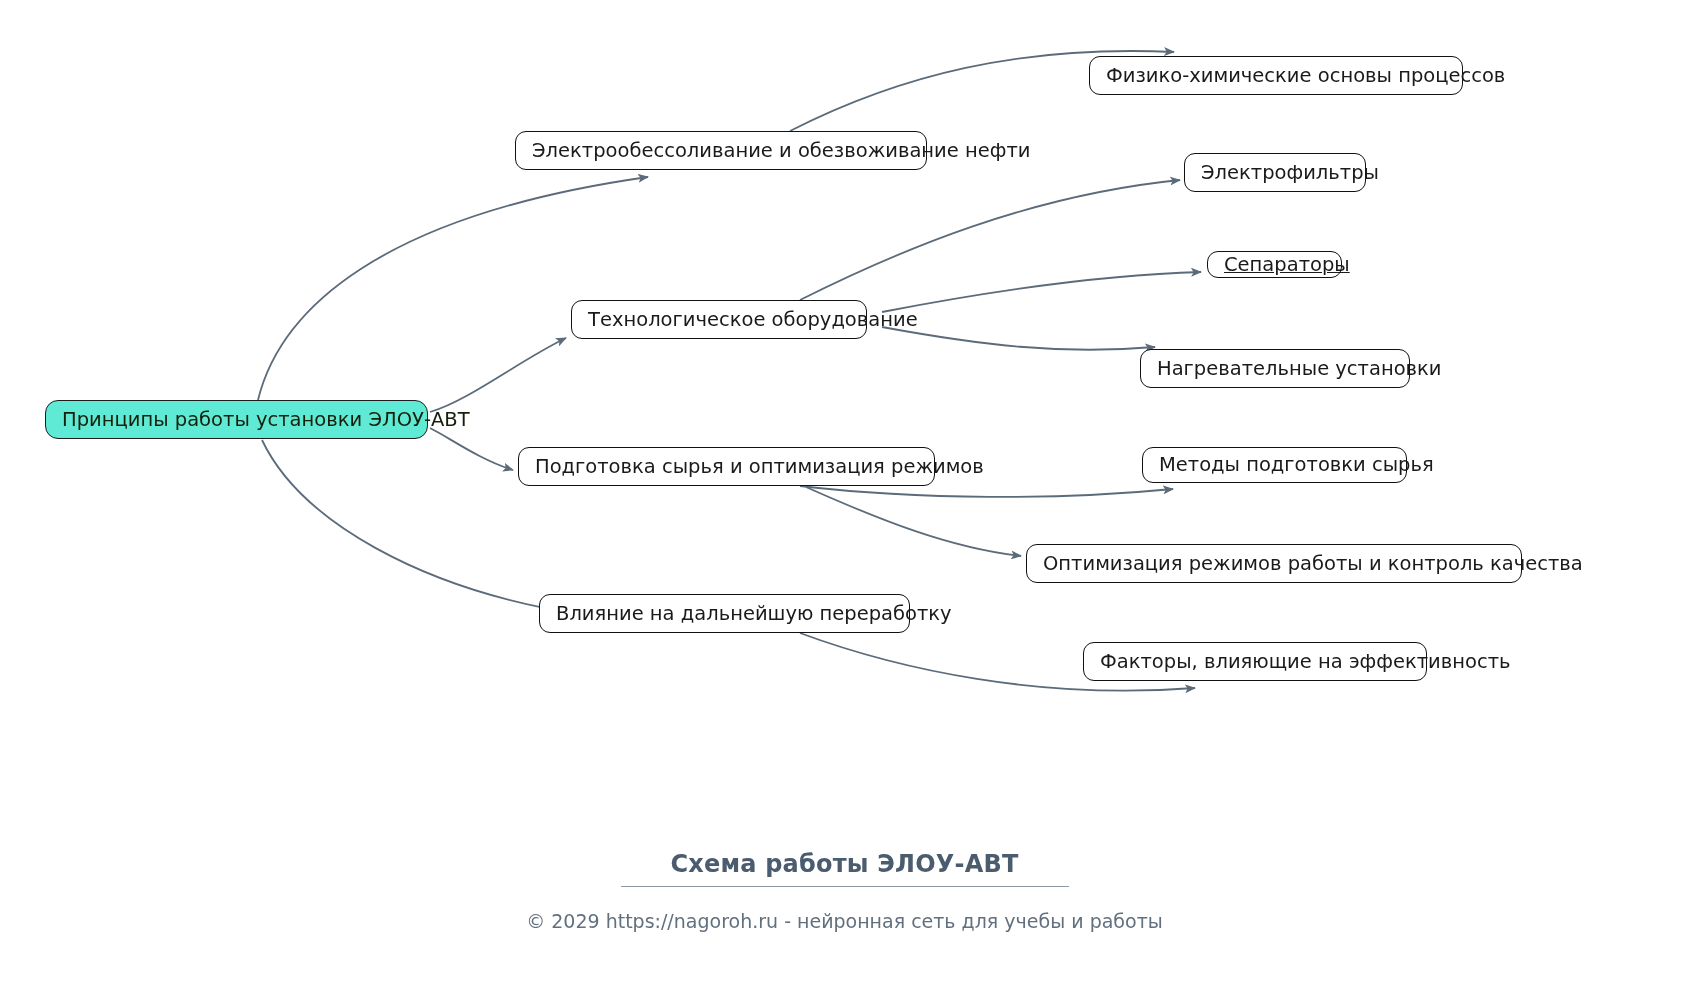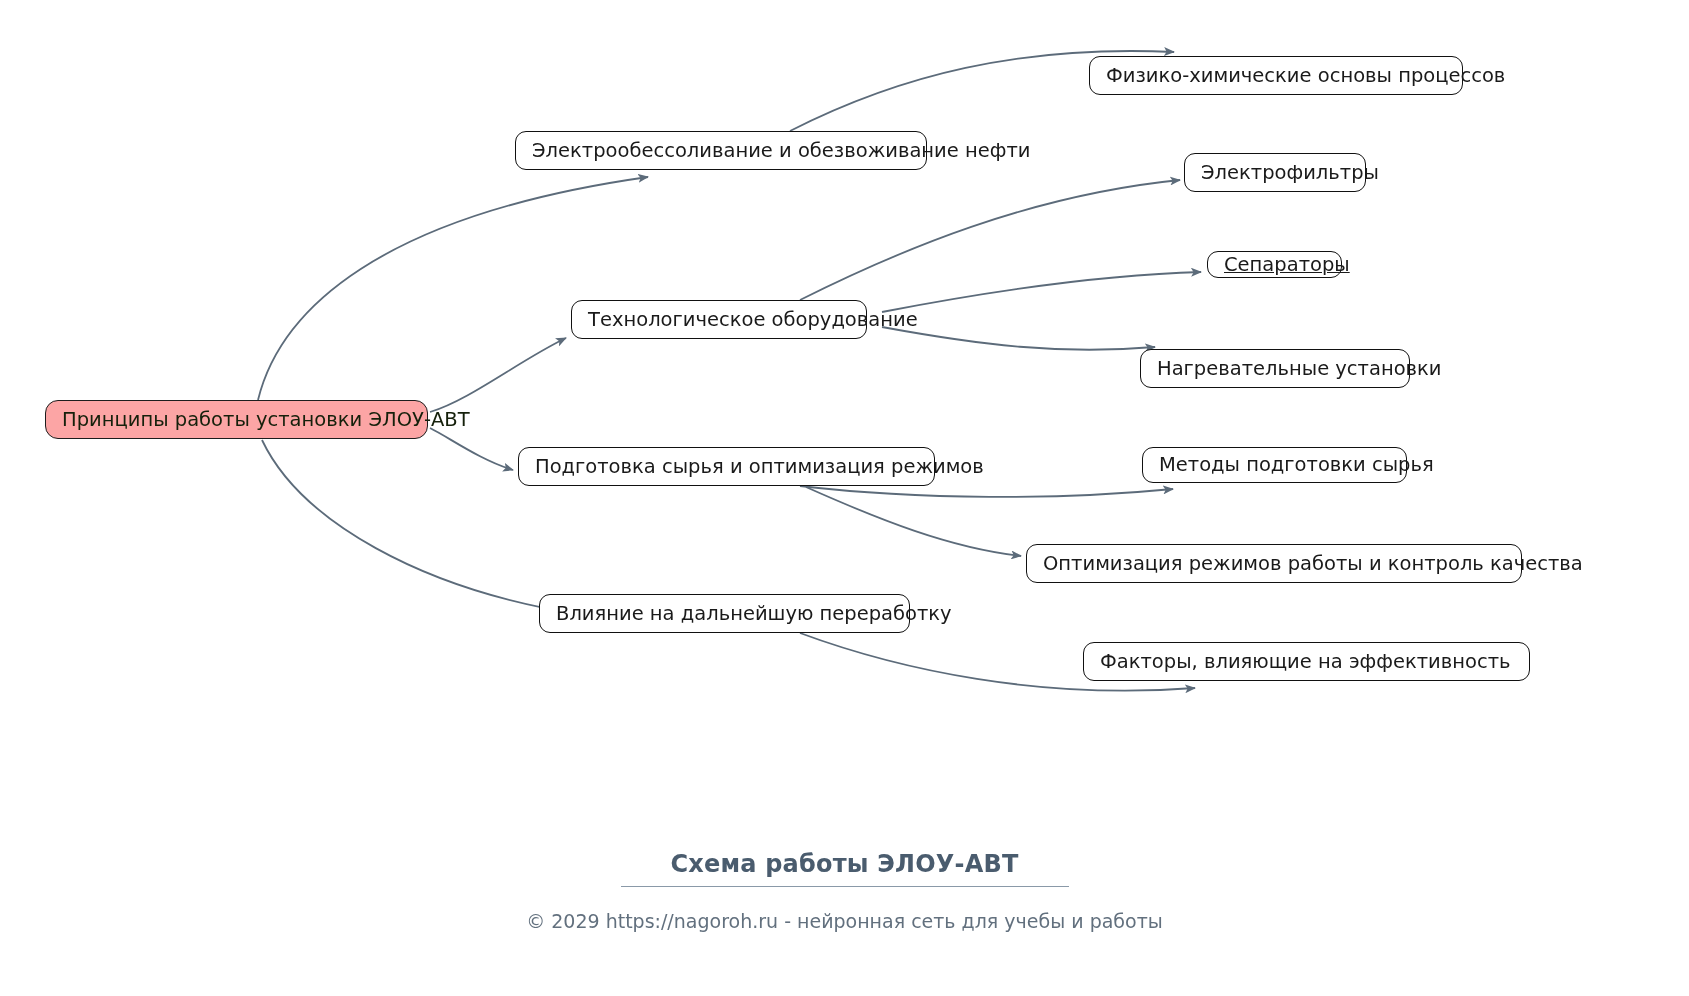--- a/index.html
+++ b/index.html
@@ -41,21 +41,21 @@
     border-radius: 11px;
     background: #ffffff;
     color: #1a1a1a;
     font-size: 19.5px;
     line-height: 1;
     white-space: nowrap;
     padding: 8px 16px;
     font-family: "DejaVu Sans", "Liberation Sans", sans-serif;
   }
   .node.root {
-    background: #fca5a5;
+    background: #5eead4;
     border: 1.8px solid #1d1d1d;
     border-radius: 13px;
     color: #15200b;
   }
   .footer {
     position: absolute;
     left: 0;
     width: 1689px;
     text-align: center;
   }
@@ -134,21 +134,21 @@
       </div>
       <div class="node leaf" style="left: 1142px; top: 447px; width: 265px; height: 36px;">
         <span>Методы подготовки сырья</span>
       </div>
       <div class="node leaf" style="left: 1026px; top: 544px; width: 496px; height: 39px;">
         <span>Оптимизация режимов работы и контроль качества</span>
       </div>
       <div class="node branch" style="left: 539px; top: 594px; width: 371px; height: 39px;">
         <span>Влияние на дальнейшую переработку</span>
       </div>
-      <div class="node leaf" style="left: 1083px; top: 642px; width: 447px; height: 39px;">
+      <div class="node leaf" style="left: 1083px; top: 642px; width: 344px; height: 39px;">
         <span>Факторы, влияющие на эффективность</span>
       </div>
     </div>
 
   <div class="footer footer-title">Схема работы ЭЛОУ-АВТ</div>
   <div class="footer-rule"></div>
   <div class="footer footer-credit">© 2029 https://nagoroh.ru - нейронная сеть для учебы и работы</div>
 
 </div>
 

